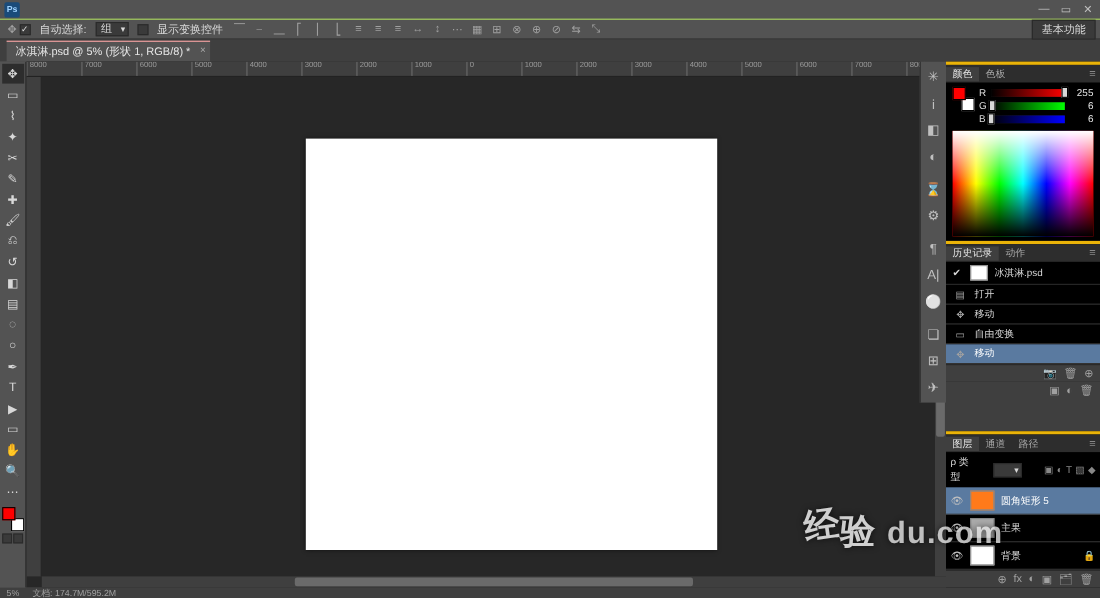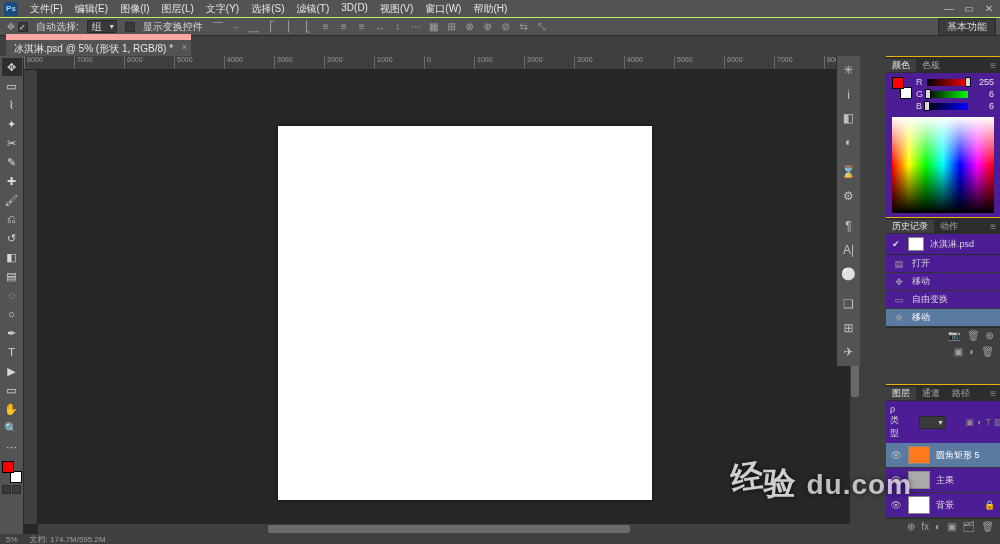--- a/index.html
+++ b/index.html
@@ -17,21 +17,21 @@
   .opt { display: flex; align-items: center; margin-right: 8px; gap: 8px; }
   .checkbox { width: 10px; height: 10px; border: 1px solid #2a2a2a; background: #3a3a3a; display: inline-block; }
   .checkbox.checked::after { content: "✓"; font-size: 8px; color: #e6e6e6; position: relative; top: -2px; left: 0; }
   .dropdown { background: #3a3a3a; border: 1px solid #2a2a2a; padding: 0 14px 0 4px; height: 13px; line-height: 12px; position: relative; }
   .dropdown::after { content: "▾"; position: absolute; right: 2px; font-size: 8px; }
   .opt-icon { width: 14px; height: 14px; display: inline-flex; align-items: center; justify-content: center; font-size: 10px; color: #a0a0a0; }
   .opt-right { margin-left: auto; background: #3a3a3a; padding: 1px 8px; border: 1px solid #2a2a2a; }
 
   
   .tabbar { height: 20px; background: #3f3f3f; display: flex; align-items: center; padding-left: 6px; }
-  .tab { background: #535353; padding: 2px 18px 2px 8px; font-size: 10px; position: relative; color: #e6e6e6; border-top: 6px solid #fca5a5; }
+  .tab { background: #535353; padding: 2px 18px 2px 8px; font-size: 10px; position: relative; color: #e6e6e6; border-top: 1px solid #fca5a5; }
   .tab .close { position: absolute; right: 4px; top: 2px; font-size: 9px; color: #aaa; }
 
   
   .main { display: flex; height: 478px; }
 
   .toolbar { width: 24px; background: #535353; display: flex; flex-direction: column; align-items: center; padding-top: 2px; border-right: 1px solid #2a2a2a; }
   .tool { width: 20px; height: 18px; display: flex; align-items: center; justify-content: center; color: #d8d8d8; font-size: 11px; cursor: pointer; margin-bottom: 1px; }
   .tool.selected { background: #2d2d2d; }
   .swatches { margin-top: 4px; position: relative; width: 20px; height: 22px; }
   .swatch-fg { position: absolute; width: 12px; height: 12px; background: #ff0000; border: 1px solid #000; top: 0; left: 0; z-index: 2; }
@@ -47,21 +47,21 @@
   .scroll-h { position: absolute; bottom: 0; left: 14px; right: 0; height: 10px; background: #3f3f3f; display: flex; align-items: center; }
   .scroll-thumb-h { position: absolute; left: 28%; width: 44%; height: 8px; background: #6a6a6a; top: 1px; border-radius: 2px; }
   .scroll-v { position: absolute; right: 0; top: 14px; bottom: 10px; width: 10px; background: #3f3f3f; }
   .scroll-thumb-v { position: absolute; top: 28%; height: 44%; width: 8px; background: #6a6a6a; left: 1px; border-radius: 2px; }
 
   
   .rightcol { width: 140px; display: flex; flex-direction: column; background: #3f3f3f; }
   .right-icons { position: absolute; right: 140px; top: 56px; width: 24px; display: flex; flex-direction: column; align-items: center; background: #535353; padding: 2px 0; border-left: 1px solid #2a2a2a; }
   .right-icons .ri { width: 20px; height: 20px; display: flex; align-items: center; justify-content: center; color: #c0c0c0; font-size: 12px; margin: 2px 0; }
 
-  .panel { border-top: 1px solid #eab308; background: #4c1d95; margin-left: 26px; }
+  .panel { border-top: 3px solid #eab308; background: #000000; }
   .panel-tabs { display: flex; height: 16px; background: #2d2d2d; align-items: center; }
   .panel-tab { padding: 0 6px; font-size: 9px; color: #a8a8a8; }
   .panel-tab.active { background: #3f3f3f; color: #e6e6e6; }
   .panel-menu { margin-left: auto; padding: 0 4px; font-size: 10px; color: #888; }
 
   
   .color-body { padding: 4px 6px; }
   .color-row { display: flex; align-items: center; font-size: 9px; margin-bottom: 2px; gap: 4px; }
   .cslider { flex: 1; height: 7px; position: relative; background: #222; }
   .cslider .track { position: absolute; inset: 0; }
@@ -101,33 +101,20 @@
 
   
   .watermark { position: absolute; right: 88px; bottom: 38px; color: rgba(240,240,240,.85); font-size: 32px; font-weight: 700; letter-spacing: 1px; pointer-events: none; text-shadow: 0 0 6px rgba(0,0,0,.7);}
   .watermark .char { display: inline-block; }
 </style>
 </head>
 <body>
 
 <div class="menubar">
   <div class="ps-logo">Ps</div>
-  <div id="menu-items" style="display: flex;">
-      <span class="menu-item">文件(F)</span>
-      <span class="menu-item">编辑(E)</span>
-      <span class="menu-item">图像(I)</span>
-      <span class="menu-item">图层(L)</span>
-      <span class="menu-item">文字(Y)</span>
-      <span class="menu-item">选择(S)</span>
-      <span class="menu-item">滤镜(T)</span>
-      <span class="menu-item">3D(D)</span>
-      <span class="menu-item">视图(V)</span>
-      <span class="menu-item">窗口(W)</span>
-      <span class="menu-item">帮助(H)</span>
-    </div>
   <div class="window-controls">
     <div class="wc-btn">—</div>
     <div class="wc-btn">▭</div>
     <div class="wc-btn">✕</div>
   </div>
 </div>
 
 <div class="optionsbar">
   <span class="opt-icon">✥</span>
   <div class="opt">

